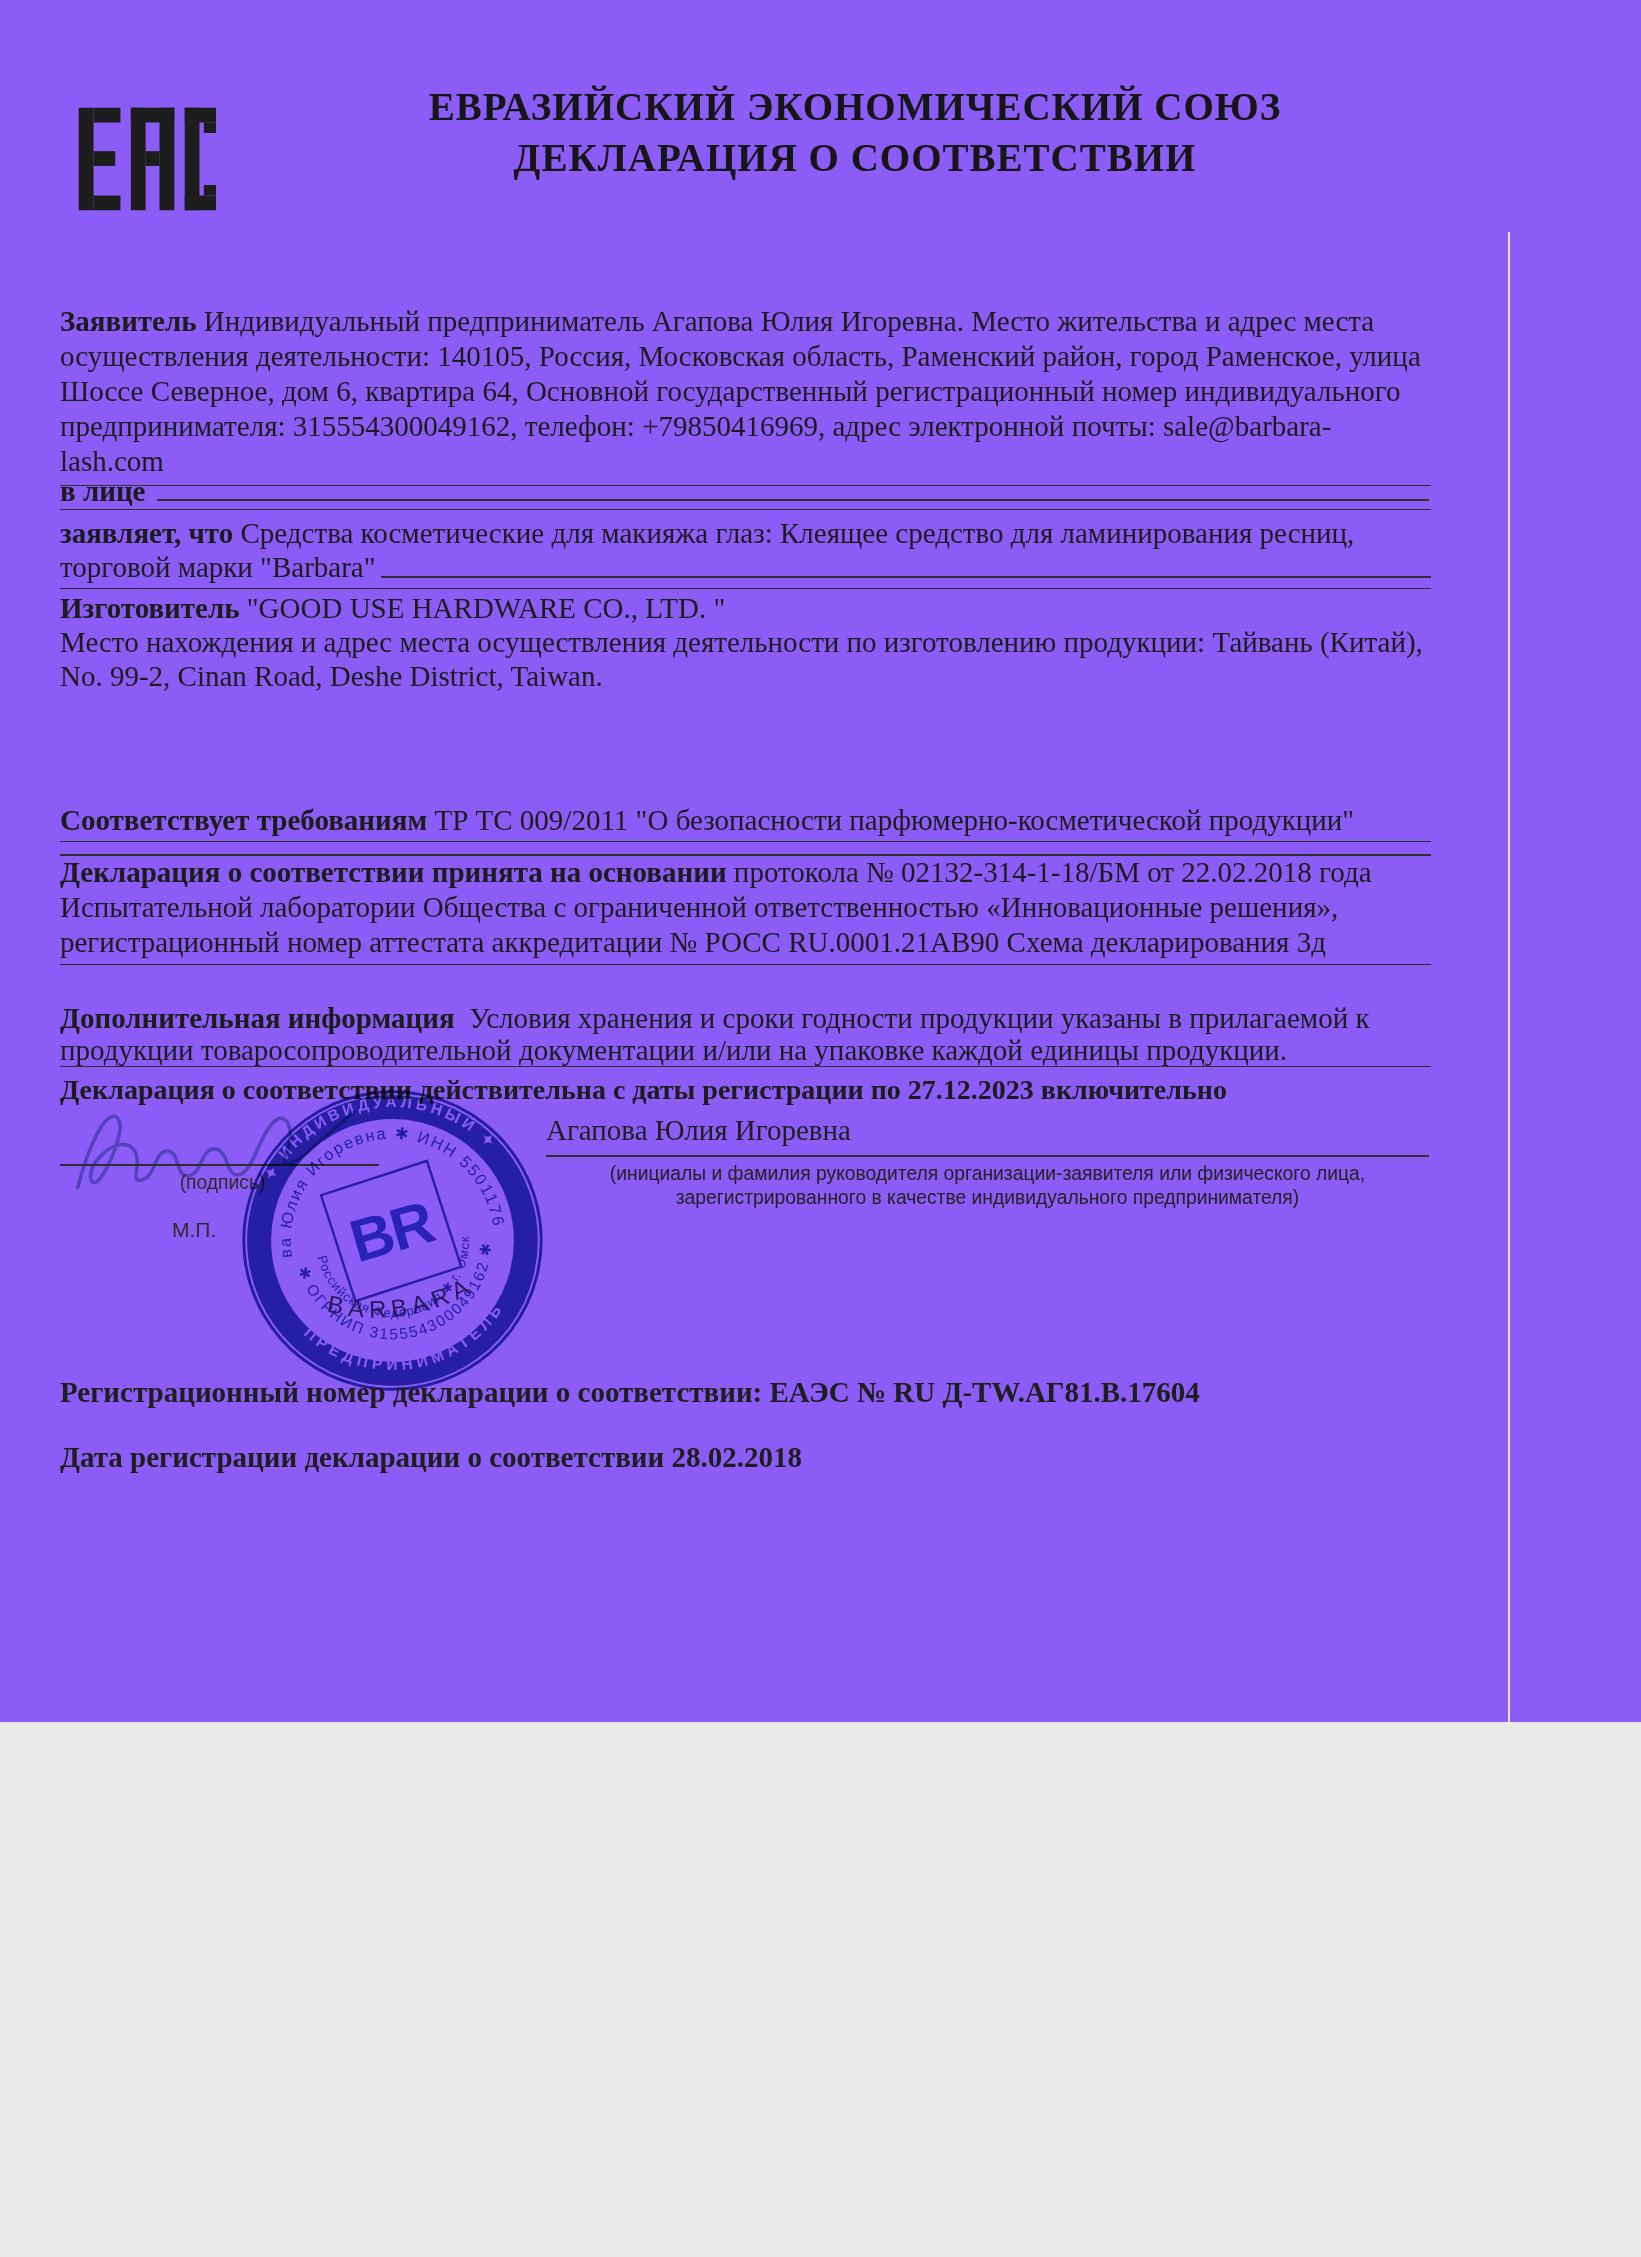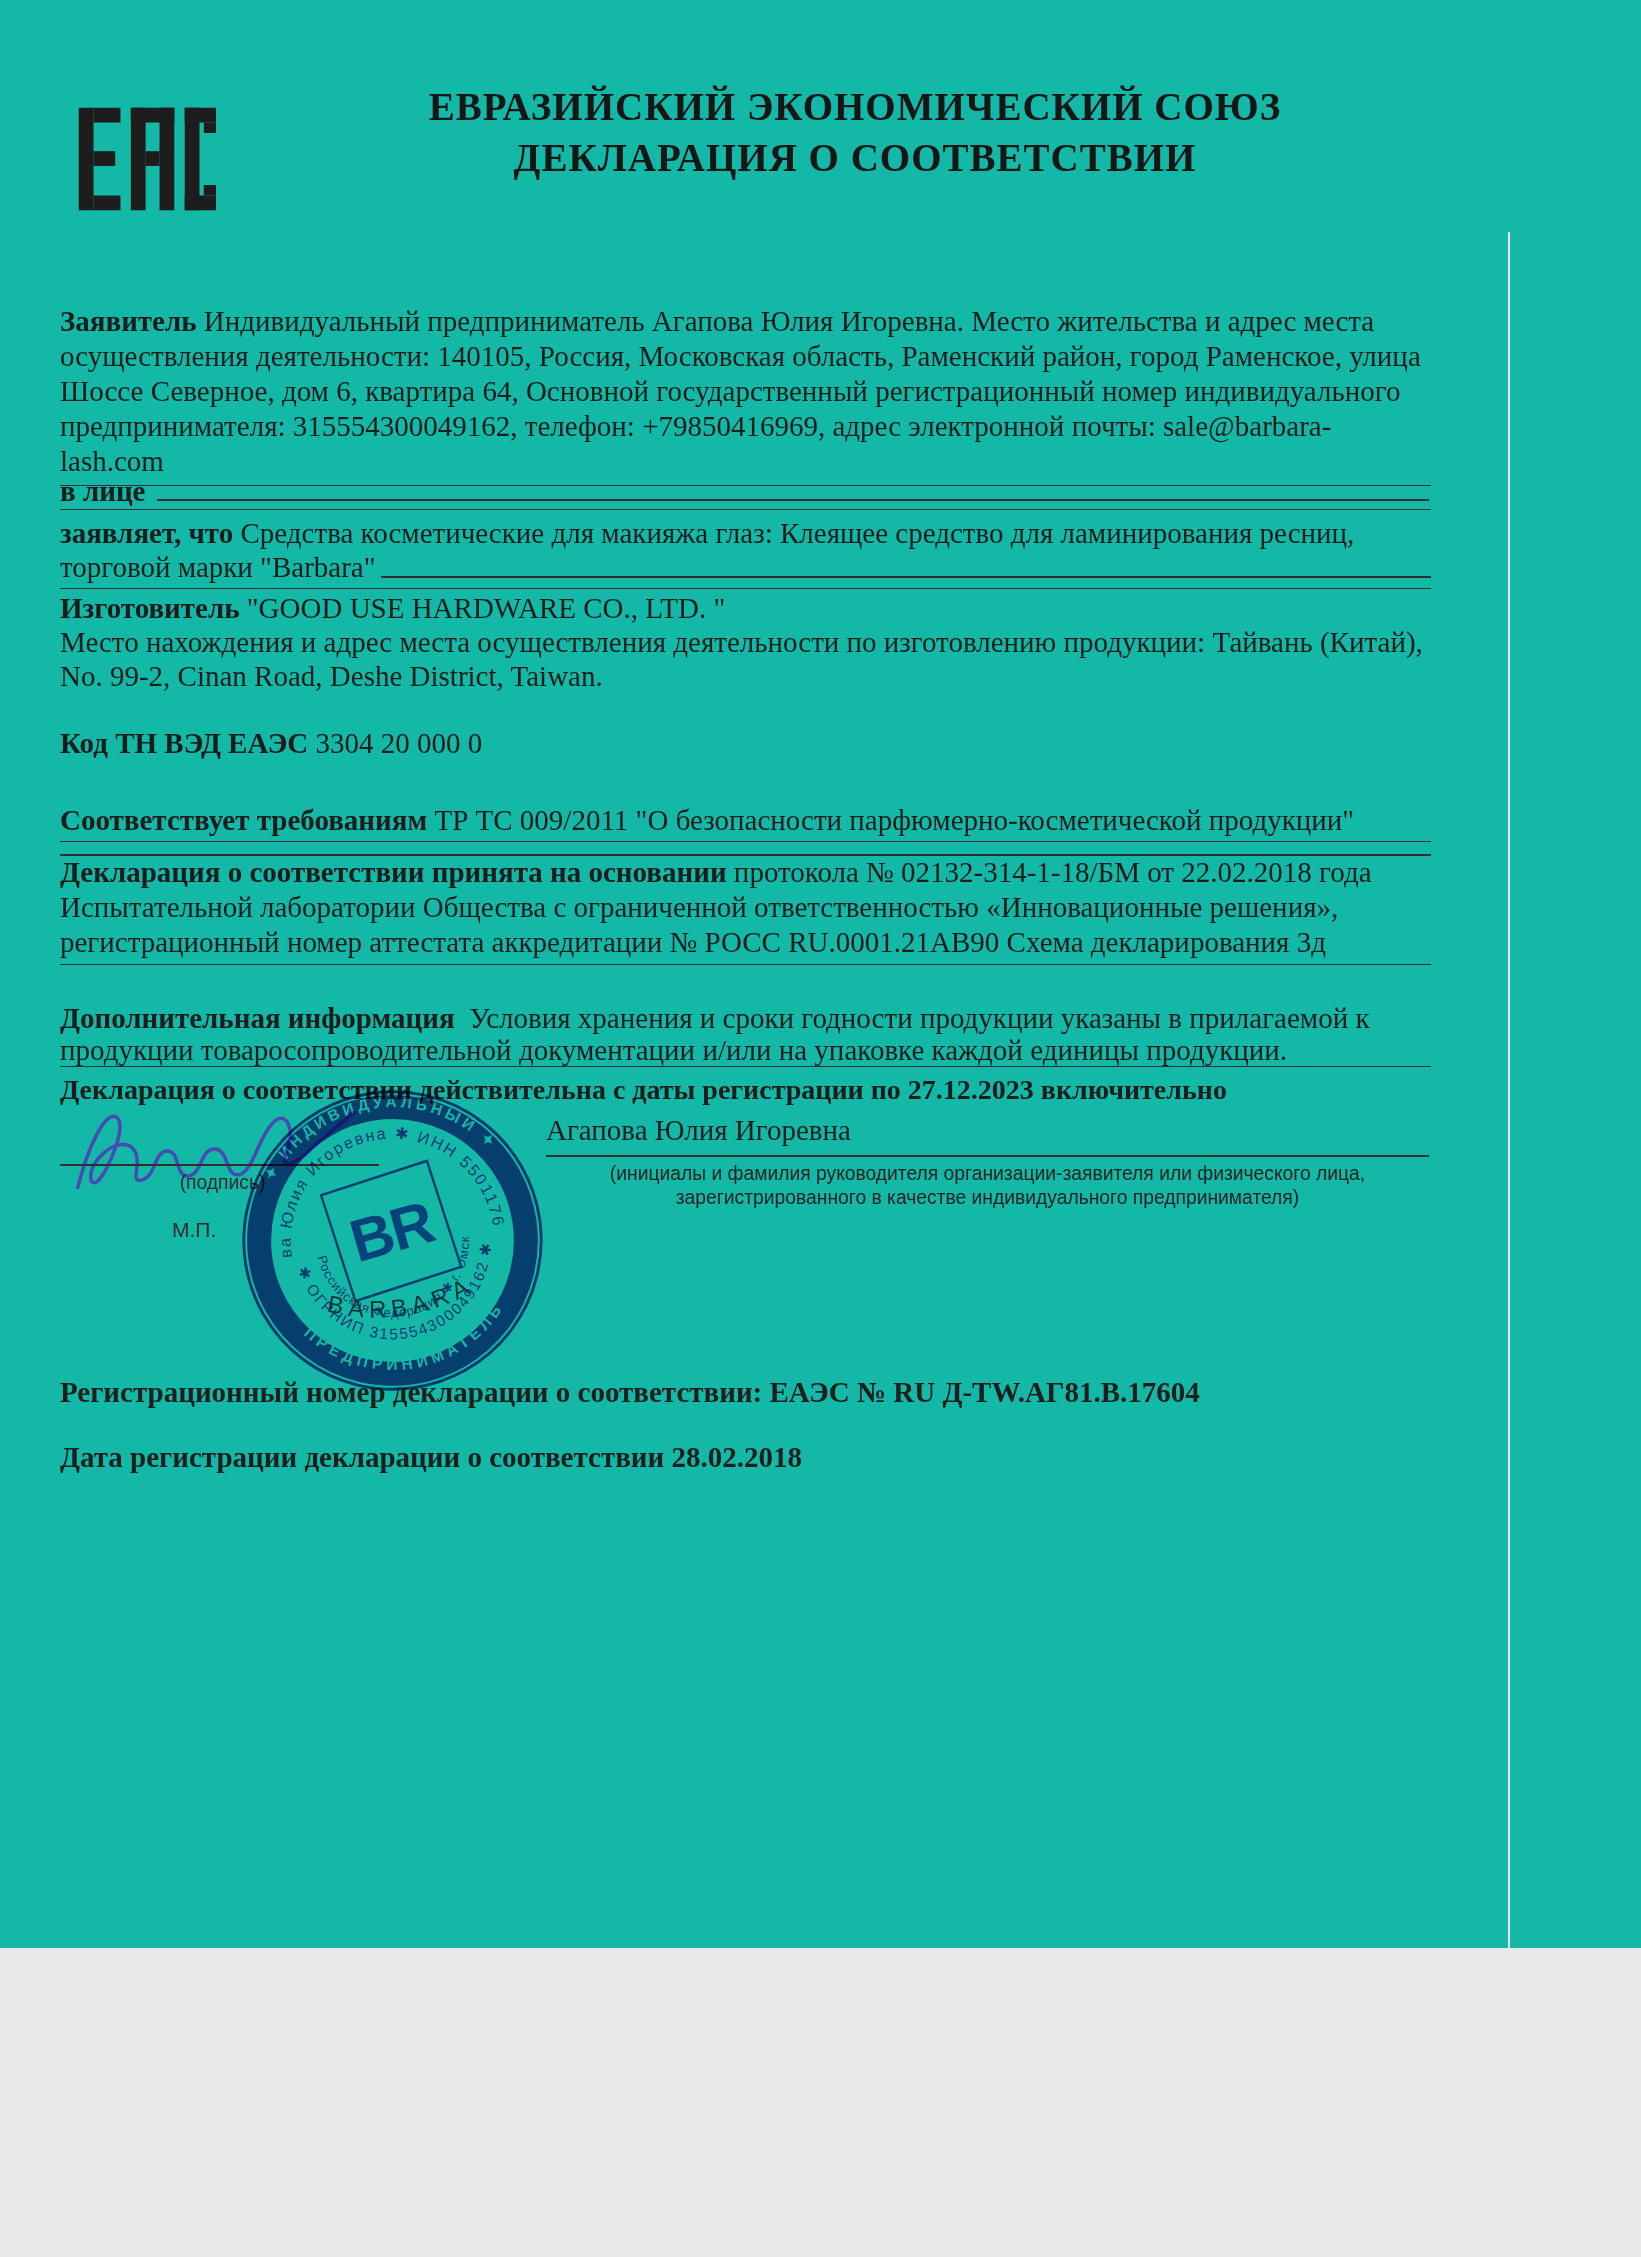--- a/index.html
+++ b/index.html
@@ -1,19 +1,19 @@
 <!DOCTYPE html>
 <html><head>
 <meta charset="utf-8">
 <style>
   * { margin:0; padding:0; box-sizing:border-box; }
   html,body { background:#e9e9e9; }
   .page {
-    position:relative; width:1641px; height:1948px;
-    background:#14b8a6; overflow:hidden;
+    position:relative; width:1641px; height:1722px;
+    background:#8b5cf6; overflow:hidden;
     font-family:"Liberation Serif", serif; color:#1e1e1e;
   }
   .edge-line { position:absolute; left:1508px; top:232px; bottom:0; width:1.9px; background:#e7e5ea; }
 
   
   .eac { position:absolute; left:77px; top:100px; width:139px; height:118px; }
   .titles { position:absolute; left:261px; top:81px; width:1188px; text-align:center;
             font-weight:bold; font-size:39px; line-height:51px; letter-spacing:1px; color:#161616; }
 
   
@@ -101,22 +101,20 @@
     <p class="f f-declares rule"><span class="b">заявляет, что</span>
       <span>Средства косметические для макияжа глаз: Клеящее средство для ламинирования ресниц, торговой марки "Barbara"</span>
       <span class="tail"></span></p>
 
     <div class="f f-manuf">
       <p><span class="b">Изготовитель</span>
         <span>"GOOD USE HARDWARE CO., LTD. "</span></p>
       <div>Место нахождения и адрес места осуществления деятельности по изготовлению продукции: Тайвань (Китай), No. 99-2, Cinan Road, Deshe District, Taiwan.</div>
     </div>
 
-    <p class="f f-code"><span class="b">Код ТН ВЭД ЕАЭС</span>
-      <span>3304 20 000 0</span></p>
 
 
     <p class="f f-complies rule"><span class="b">Соответствует требованиям</span>
       <span>ТР ТС 009/2011 "О безопасности парфюмерно-косметической продукции"</span></p>
 
     <div class="rule-extra"></div>
 
     <p class="f f-basis rule"><span class="b">Декларация о соответствии принята на основании</span>
       <span>протокола № 02132-314-1-18/БМ от 22.02.2018 года Испытательной лаборатории Общества с ограниченной ответственностью «Инновационные решения», регистрационный номер аттестата аккредитации № РОСС RU.0001.21АВ90 Схема декларирования 3д</span></p>
 

